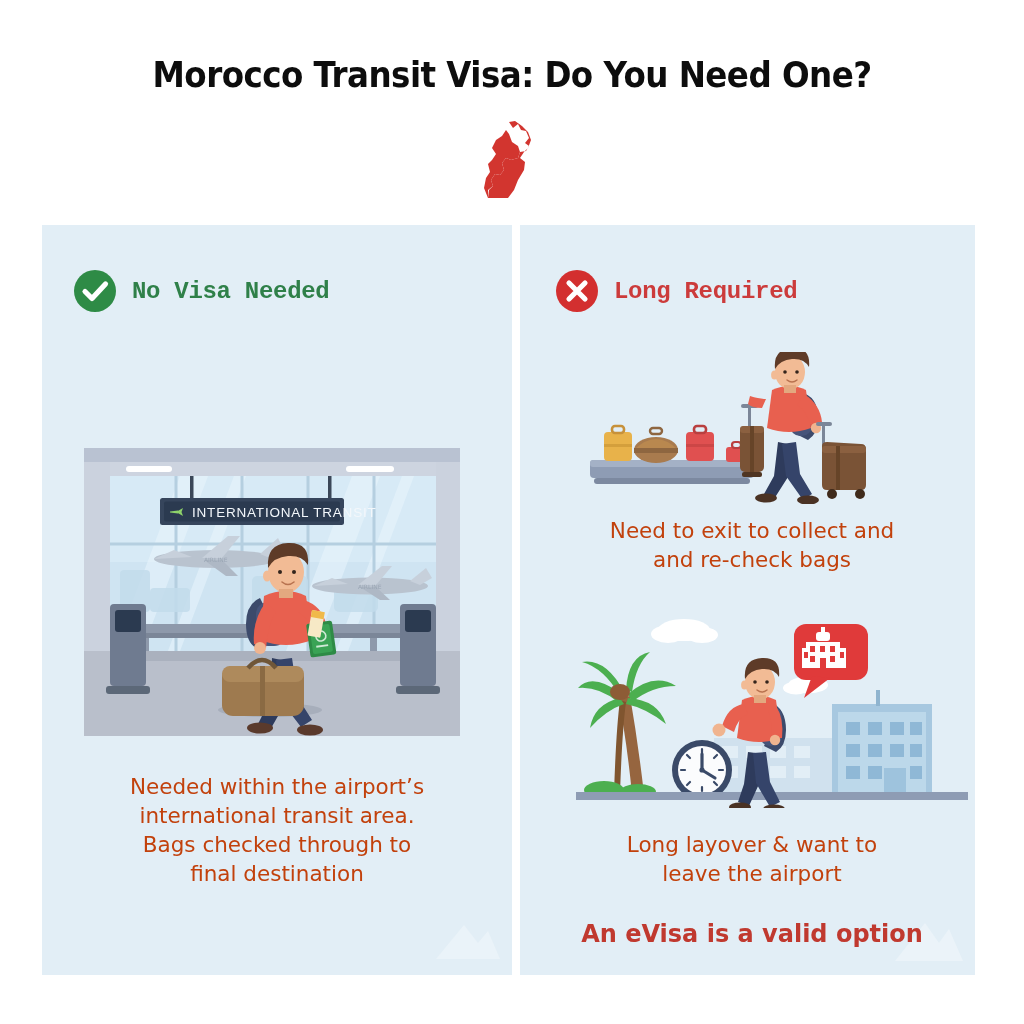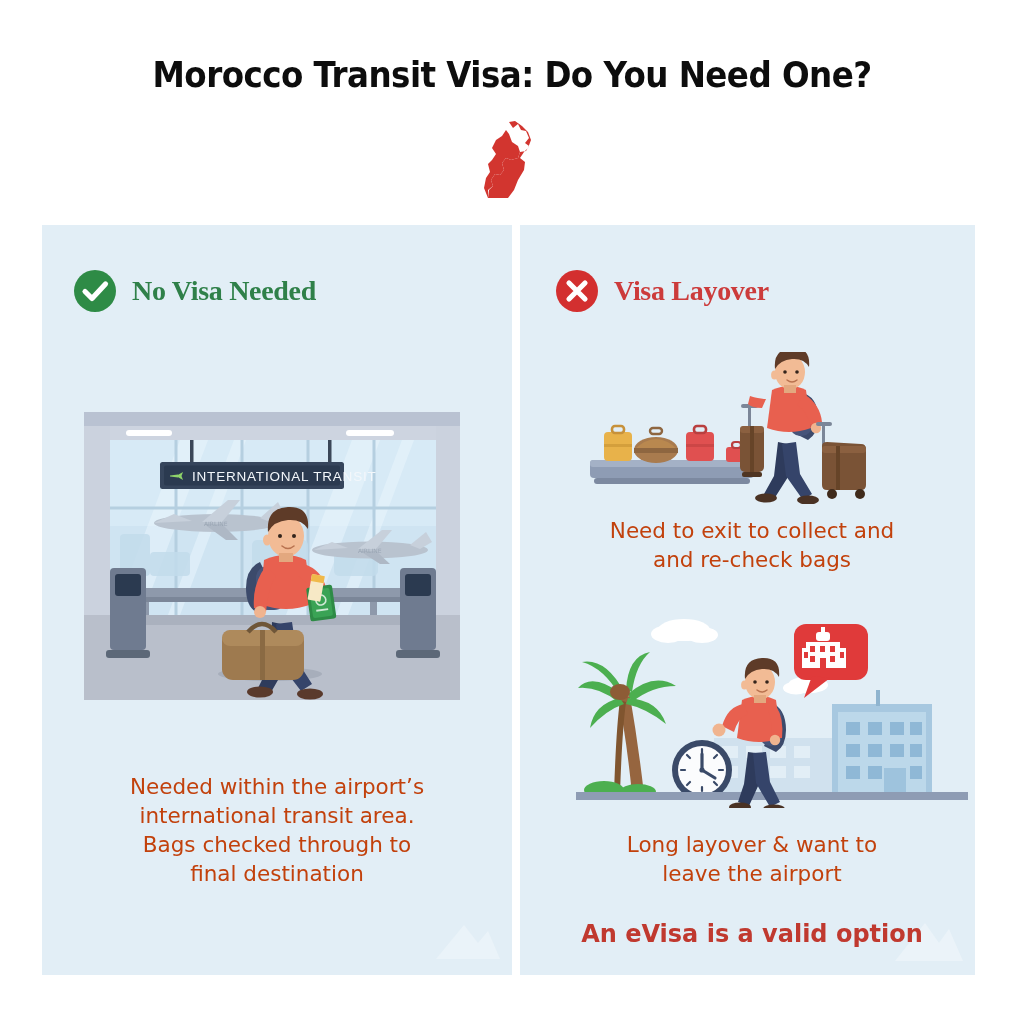--- a/index.html
+++ b/index.html
@@ -66,23 +66,23 @@
   .badge {
     width: 42px; height: 42px;
     border-radius: 50%;
     flex: 0 0 42px;
     position: relative;
   }
   .badge.ok { background: #2e8b46; }
   .badge.no { background: #d32f2f; }
   .badge svg { position: absolute; left: 0; top: 0; }
   .phead-label {
-    font-family: Liberation Serif, serif;
+    font-family: Liberation Mono, monospace;
     font-weight: 700;
-    font-size: 28px;
+    font-size: 24px;
     letter-spacing: -0.3px;
     white-space: nowrap;
   }
   .phead.left  .phead-label { color: #2f8049; }
   .phead.right .phead-label { color: #cc3b3b; }
 
   
   .caption {
     position: absolute;
     text-align: center;
@@ -101,21 +101,21 @@
     text-align: center;
     font-family: "DejaVu Sans", sans-serif;
     font-weight: 700;
     font-size: 24px;
     color: #c0392f;
     white-space: nowrap;
   }
 
   
   .illus { position: absolute; }
-  .illus.airport   { left: 84px;  top: 412px; width: 376px; height: 288px; }
+  .illus.airport   { left: 84px;  top: 448px; width: 376px; height: 288px; }
   .illus.carousel  { left: 576px; top: 352px; width: 392px; height: 152px; }
   .illus.city      { left: 576px; top: 612px; width: 392px; height: 196px; }
 </style>
 </head>
 <body>
 
 <div id="page">
 
   <div class="title">Morocco Transit Visa: Do You Need One?</div>
 
@@ -295,21 +295,21 @@
       <path d="M6 62 L36 24 L50 44 L60 30 L74 62 Z" fill="#ffffff" opacity=".55"></path>
     </svg>
   </div>
 
   <div class="phead right">
     <span class="badge no">
       <svg width="42" height="42" viewBox="0 0 42 42">
         <path d="M13 13 L29 29 M29 13 L13 29" fill="none" stroke="#ffffff" stroke-width="5.2" stroke-linecap="round"></path>
       </svg>
     </span>
-    <span class="phead-label">Visa Layover</span>
+    <span class="phead-label">Long Required</span>
   </div>
 
   <div class="illus carousel">
     <svg width="392" height="152" viewBox="0 0 392 152">
 
       <g>
         <rect x="14" y="108" width="164" height="18" rx="4" fill="#8e9cb4"></rect>
         <rect x="14" y="108" width="164" height="7" rx="3" fill="#a4b1c6"></rect>
         <rect x="18" y="126" width="156" height="6" rx="3" fill="#7c89a0"></rect>
       </g>

